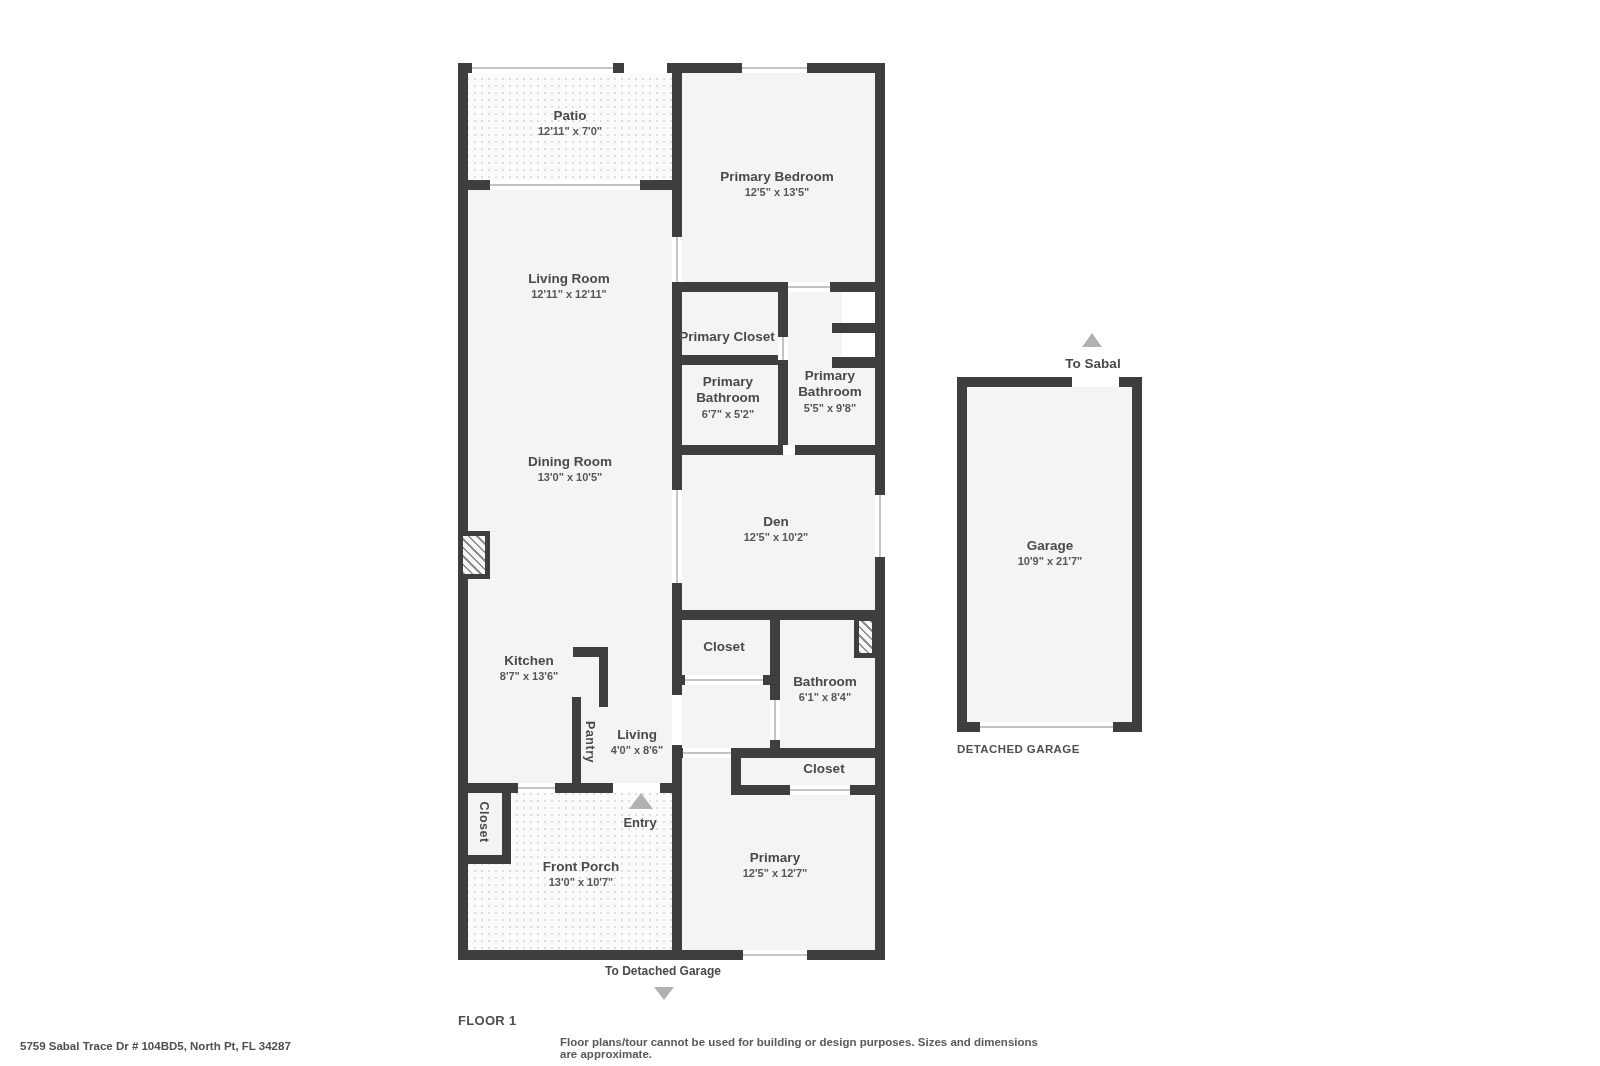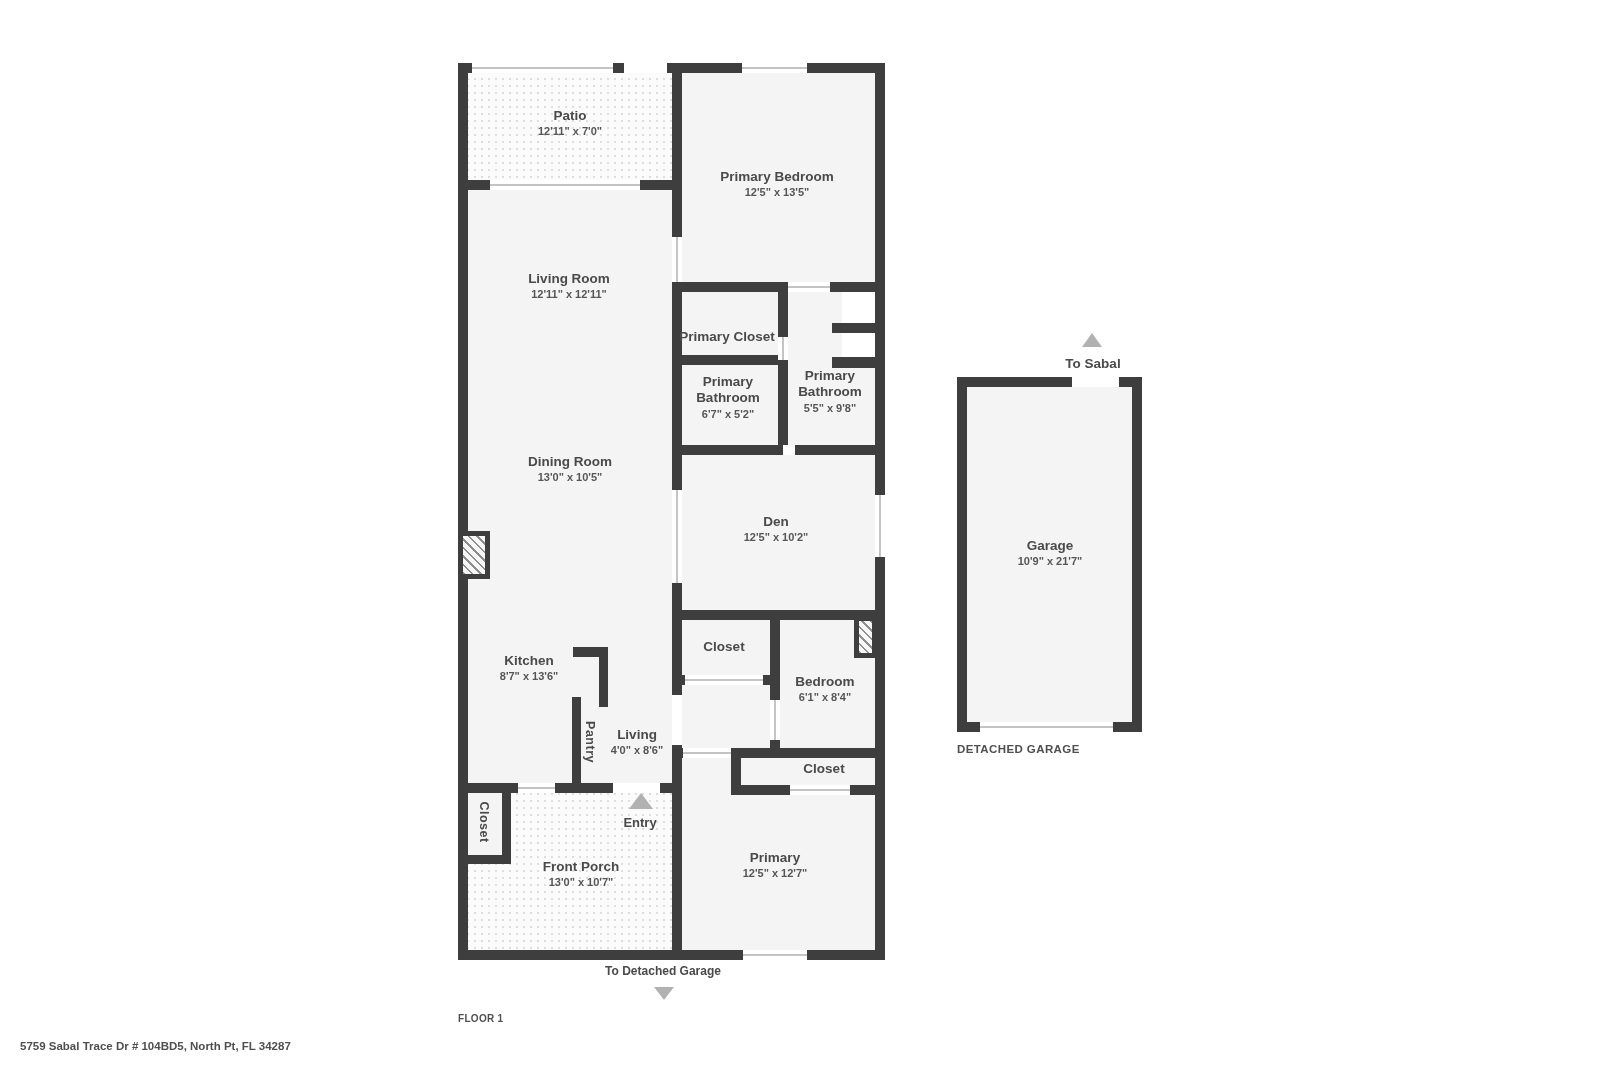--- a/index.html
+++ b/index.html
@@ -131,21 +131,21 @@
     <div class="dm">5'5" x 9'8"</div>
   </div>
   <div class="rl" style="left:776px;top:530px;">
     <div class="nm">Den</div>
     <div class="dm">12'5" x 10'2"</div>
   </div>
   <div class="rl" style="left:724px;top:647px;">
     <div class="nm">Closet</div>
   </div>
   <div class="rl" style="left:825px;top:690px;">
-    <div class="nm">Bedroom</div>
+    <div class="nm">Bathroom</div>
     <div class="dm">6'1" x 8'4"</div>
   </div>
   <div class="rl" style="left:824px;top:769px;">
     <div class="nm">Closet</div>
   </div>
   <div class="rl" style="left:529px;top:669px;">
     <div class="nm">Kitchen</div>
     <div class="dm">8'7" x 13'6"</div>
   </div>
   <div class="rl-v" style="left:590px;top:742px;">Pantry</div>
@@ -171,18 +171,19 @@
   <div class="note" style="left:640px;top:822px;font-size:13px;">Entry</div>
 
   <div class="tri-up sm" style="left:1082px;top:333px;"></div>
   <div class="note" style="left:1093px;top:363px;font-size:13.5px;">To Sabal</div>
 
   <div class="note" style="left:663px;top:971px;font-size:12px;">To Detached Garage</div>
   <div class="tri-down" style="left:654px;top:987px;"></div>
 
   <div class="footer-text" style="left:957px;top:743px;font-size:11.5px;font-weight:700;letter-spacing:.4px;">DETACHED GARAGE</div>
 
-  <div class="footer-text" style="left:458px;top:1013px;font-size:10px;font-weight:700;letter-spacing:.3px;">FLOOR 1</div>
+  <div class="footer-text" style="left:458px;top:1013px;font-size:13px;font-weight:700;letter-spacing:.3px;">FLOOR 1</div>
   <div class="footer-text" style="left:20px;top:1040px;font-size:11.5px;font-weight:700;">5759 Sabal Trace Dr # 104BD5, North Pt, FL 34287</div>
+  <div class="footer-text" style="left:800px;top:1048px;transform:translate(-50%,-50%);font-size:11.5px;font-weight:700;color:#5a5a5a;">Floor plans/tour cannot be used for building or design purposes. Sizes and dimensions are approximate.</div>
 
   <div class="watermark" style="left:1522px;top:526px;">StellarMLS</div>
 
 </div>
 
 </body></html>

